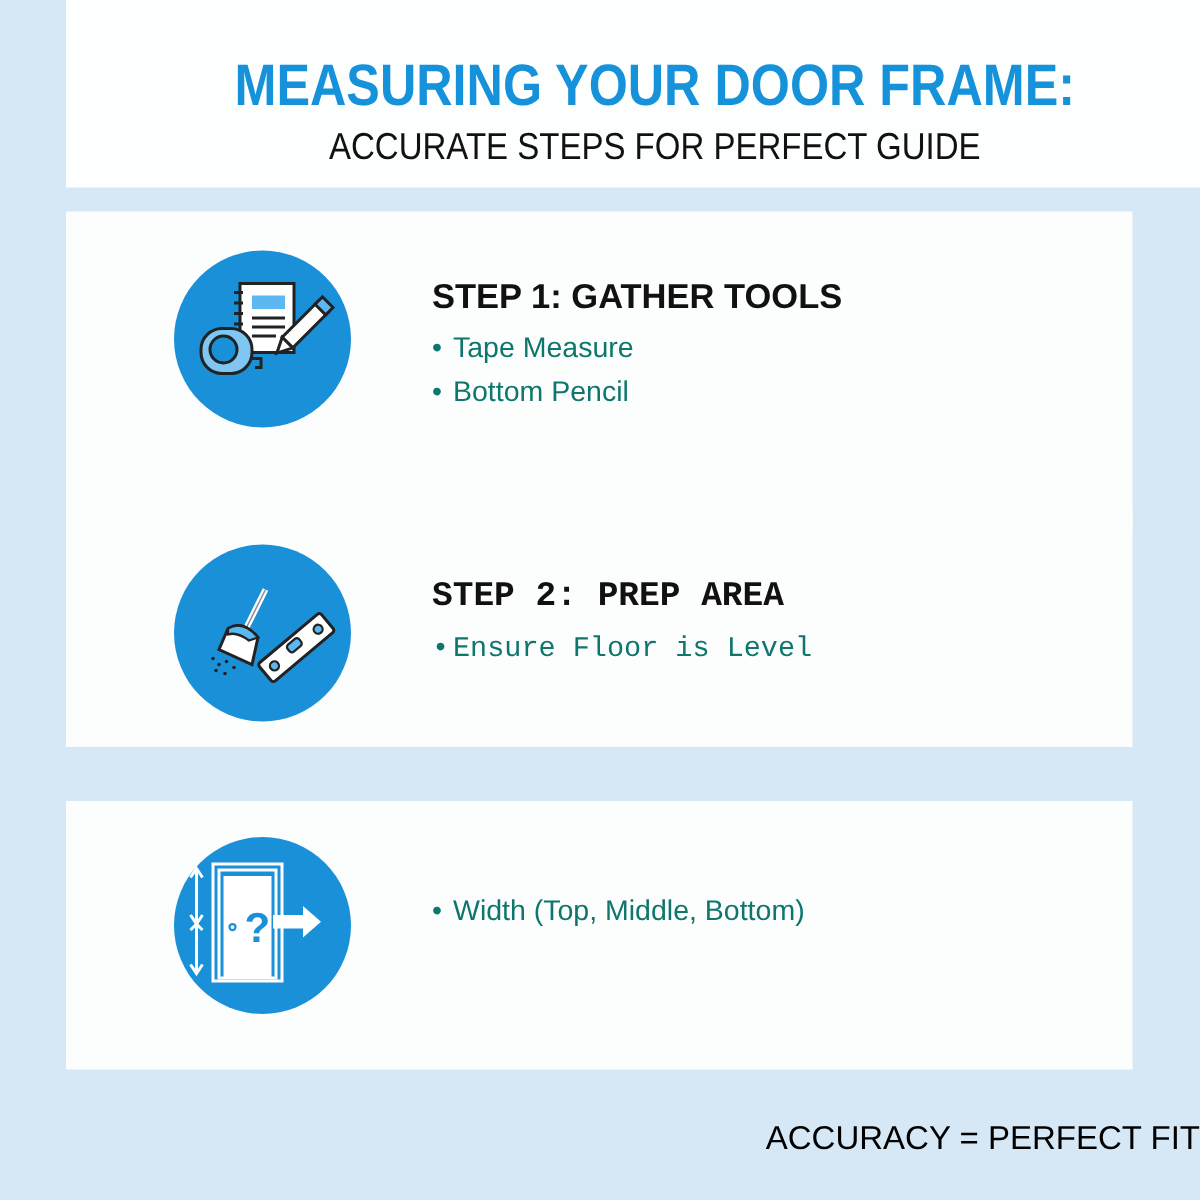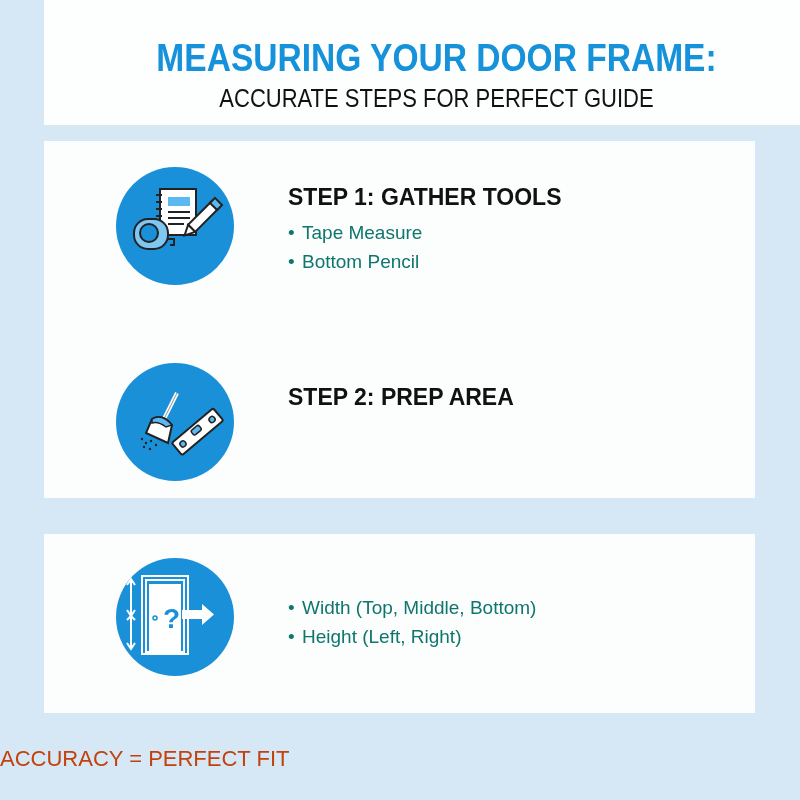--- a/index.html
+++ b/index.html
@@ -26,21 +26,21 @@
     position:absolute; left:72px; width:118px; height:118px; border-radius:50%; background:#1a90d9;
   }
   .icon-circle svg { position:absolute; left:0; top:0; width:118px; height:118px; }
   .step-text { position:absolute; left:244px; }
   .step-title {
     font-size:23px; font-weight:bold; color:#111; line-height:26px; white-space:nowrap;
   }
   .step-item { font-size:19px; color:#0f766e; line-height:29px; white-space:nowrap; }
   .bullet { display:inline-block; width:14px; }
   .footer {
-    position:absolute; left:0; right:0; top:746px; text-align:left; font-size:22px; color:#c2410c;
+    position:absolute; left:0; right:0; top:746px; text-align:right; font-size:22px; color:#000000;
   }
 </style>
 </head>
 <body>
 
 <div class="header-card">
   <div class="title">MEASURING YOUR DOOR FRAME:</div>
   <div class="subtitle">ACCURATE STEPS FOR PERFECT GUIDE</div>
 </div>
 
@@ -72,21 +72,21 @@
       <polyline points="52,72 58,72 58,78 54,78" fill="none" stroke="#222" stroke-width="2"></polyline>
     </svg>
   </div>
   <div class="step-text" style="top:43px;">
     <div class="step-title">STEP 1: GATHER TOOLS</div>
     <div class="step-item" style="margin-top:8px;"><span class="bullet">•</span><span>Tape Measure</span></div>
     <div class="step-item"><span class="bullet">•</span><span>Bottom Pencil</span></div>
   </div>
 </div>
 
-<div class="card" style="top:339px;height:159px;">
+<div class="card" style="top:339px;height:159px;font-family:Liberation Mono, monospace;">
   <div class="icon-circle" style="top:24px;">
     <svg viewBox="0 0 118 118">
 
       <line x1="61" y1="30" x2="47" y2="58" stroke="#fff" stroke-width="4"></line>
       <line x1="61" y1="30" x2="47" y2="58" stroke="#222" stroke-width="1" opacity="0.5"></line>
       <path d="M36,56 Q46,50 56,62 L52,80 L30,70 Z" fill="#fff" stroke="#222" stroke-width="2"></path>
       <path d="M36,56 Q46,50 56,62 L50,64 Q42,58 36,60 Z" fill="#5bb8f0" stroke="#222" stroke-width="1.5"></path>
       <g fill="#222">
         <circle cx="26" cy="76" r="1.2"></circle>
           <circle cx="30" cy="80" r="1.2"></circle>
@@ -99,20 +99,21 @@
       <g transform="rotate(-40 80 70)">
         <rect x="55" y="62" width="54" height="16" rx="2" fill="#fff" stroke="#222" stroke-width="2"></rect>
         <rect x="77" y="65" width="10" height="6" rx="2" fill="#5bb8f0" stroke="#222" stroke-width="1.5"></rect>
         <circle cx="63" cy="70" r="3" fill="#5bb8f0" stroke="#222" stroke-width="1.5"></circle>
         <circle cx="101" cy="70" r="3" fill="#5bb8f0" stroke="#222" stroke-width="1.5"></circle>
       </g>
     </svg>
   </div>
   <div class="step-text" style="top:45px;">
     <div class="step-title">STEP 2: PREP AREA</div>
+    <div class="step-item" style="margin-top:8px;"><span class="bullet">•</span><span>Ensure Floor is Level</span></div>
   </div>
 </div>
 
 <div class="card" style="top:534px;height:179px;">
   <div class="icon-circle" style="top:24px;">
     <svg viewBox="0 0 118 118">
 
       <g stroke="#fff" stroke-width="2" fill="none">
         <line x1="15" y1="22" x2="15" y2="90"></line>
         <polyline points="11,27 15,21 19,27"></polyline>
@@ -126,17 +127,16 @@
       <rect x="33" y="26" width="32" height="68" fill="#fff"></rect>
       <circle cx="39" cy="60" r="2" fill="none" stroke="#1a90d9" stroke-width="1.5"></circle>
       <text x="47" y="70" font-size="28" font-weight="bold" fill="#1a90d9" font-family="Liberation Sans, sans-serif">?</text>
 
       <rect x="66" y="52" width="20" height="9" fill="#fff"></rect>
       <polygon points="86,46 98,56.5 86,67" fill="#fff"></polygon>
     </svg>
   </div>
   <div class="step-text" style="top:43px;">
     <div class="step-item" style="margin-top:16px;"><span class="bullet">•</span><span>Width (Top, Middle, Bottom)</span></div>
-    <div class="step-item"><span class="bullet">•</span><span>Height (Left, Right)</span></div>
   </div>
 </div>
 
 <div class="footer">ACCURACY = PERFECT FIT</div>
 
 </body></html>

